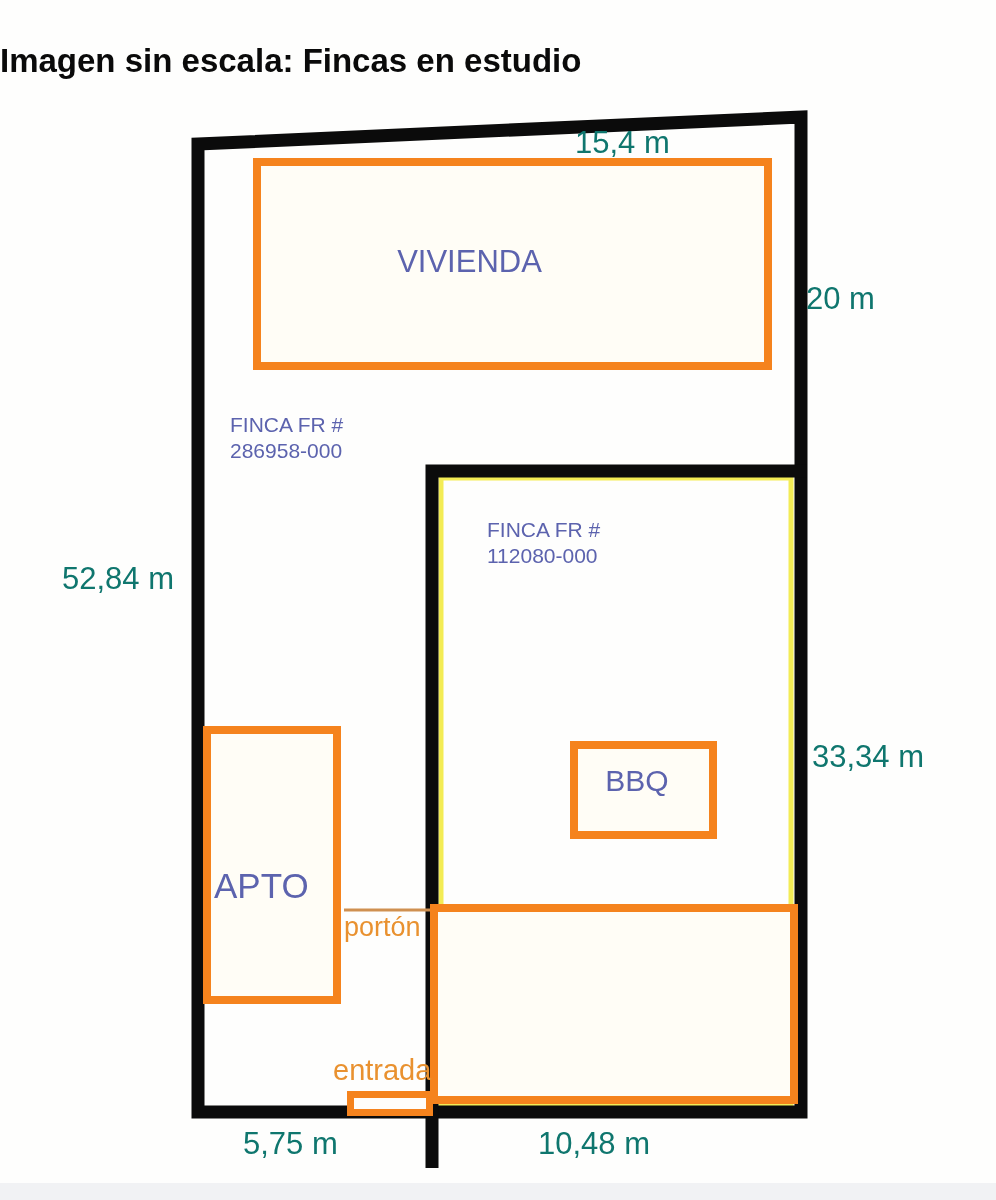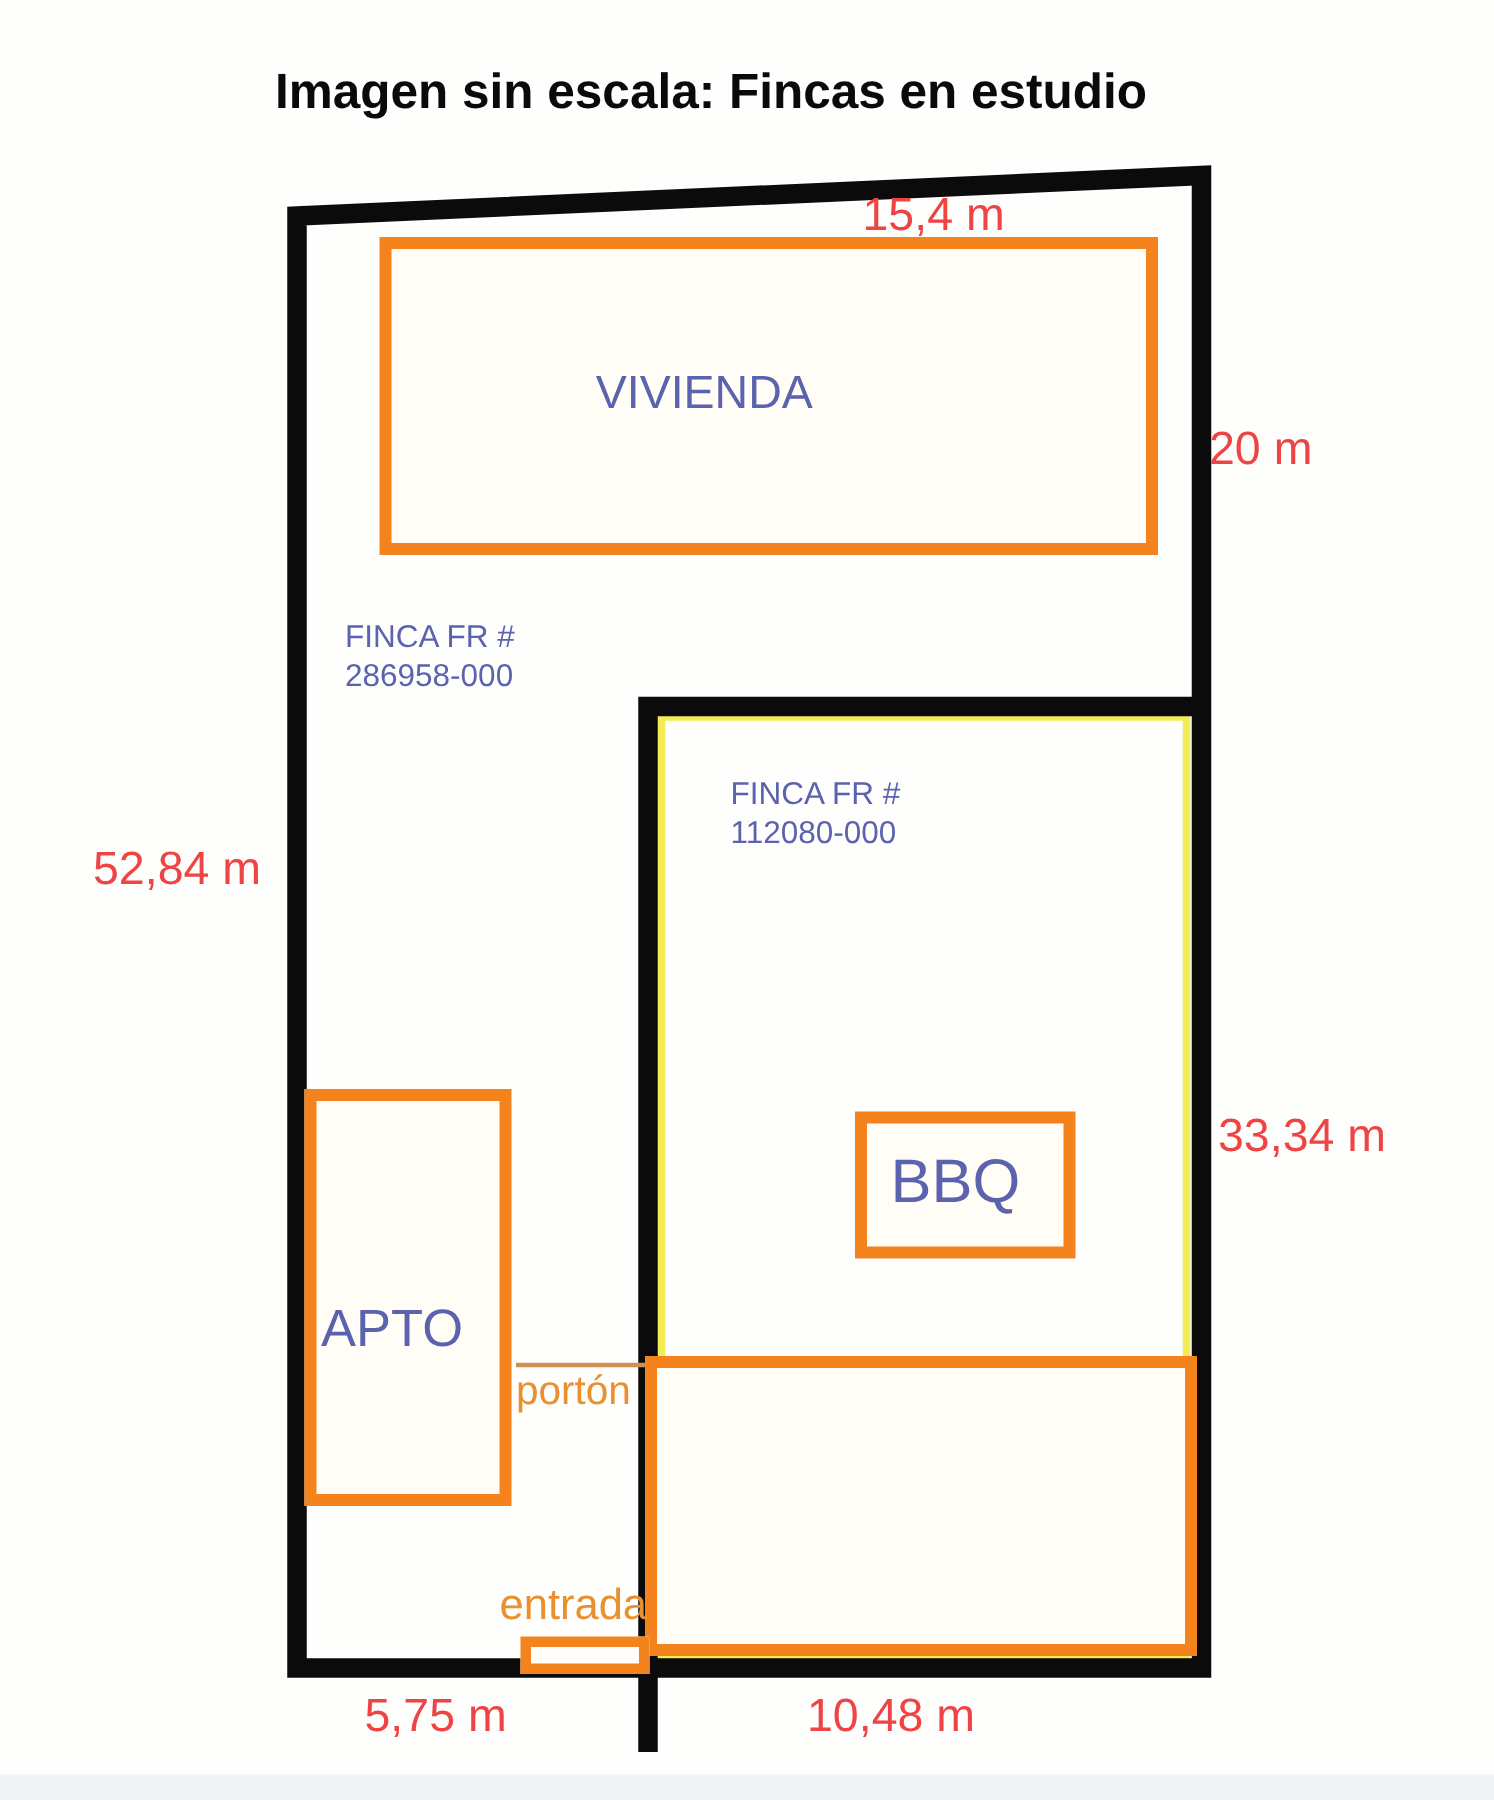--- a/index.html
+++ b/index.html
@@ -2,42 +2,42 @@
 <html><head>
 <meta charset="utf-8">
 <style>
   html,body{margin:0;padding:0;background:#ffffff;}
   #canvas{
     position:relative;width:996px;height:1200px;background:#fefefd;
     font-family:"Liberation Sans", sans-serif;overflow:hidden;
   }
   .abs{position:absolute;}
   #title{
-    left:0;top:42px;width:948px;text-align:center;
+    left:0;top:42px;width:948px;
     font-size:33px;font-weight:bold;color:#0a0a0a;letter-spacing:0px;
   }
   svg.lines{left:0;top:0;width:996px;height:1200px;z-index:1;}
   .bld{
     position:absolute;box-sizing:border-box;border:8px solid #f5831d;
     background:#fffdf6;z-index:2;
   }
   #bld-vivienda{left:253px;top:158px;width:519px;height:212px;}
   #bld-apto{left:203px;top:726px;width:138px;height:278px;}
   #bld-bbq{left:570px;top:741px;width:147px;height:98px;}
   #bld-locales{left:430px;top:904px;width:368px;height:200px;}
   #entrada-marker{
     left:347px;top:1091px;width:86px;height:25px;box-sizing:border-box;
     border:7px solid #f5831d;background:#fffefb;z-index:3;
   }
   .blue{color:#5c63ae;z-index:4;}
-  .red{color:#ef4444;font-size:31px;z-index:4;white-space:nowrap;}
+  .red{color:#0f766e;font-size:31px;z-index:4;white-space:nowrap;}
   .gate{color:#e9912f;z-index:4;white-space:nowrap;}
   #lbl-vivienda{left:253px;top:244px;width:433px;text-align:center;font-size:31px;}
   #lbl-apto{left:214px;top:866px;font-size:35px;}
-  #lbl-bbq{left:570px;top:764px;width:134px;text-align:center;font-size:41px;}
+  #lbl-bbq{left:570px;top:764px;width:134px;text-align:center;font-size:30px;}
   #lbl-locales{left:508px;top:950px;font-size:31px;line-height:42px;}
   .finca{font-size:21px;line-height:26px;}
   #finca1{left:230px;top:412px;}
   #finca2{left:487px;top:517px;}
   #m-top{left:575px;top:125px;}
   #m-right-upper{left:806px;top:281px;}
   #m-left{left:62px;top:546px;margin-top:15px;}
   #m-right-lower{left:812px;top:739px;}
   #m-bottom-left{left:243px;top:1126px;}
   #m-bottom-right{left:538px;top:1126px;}

